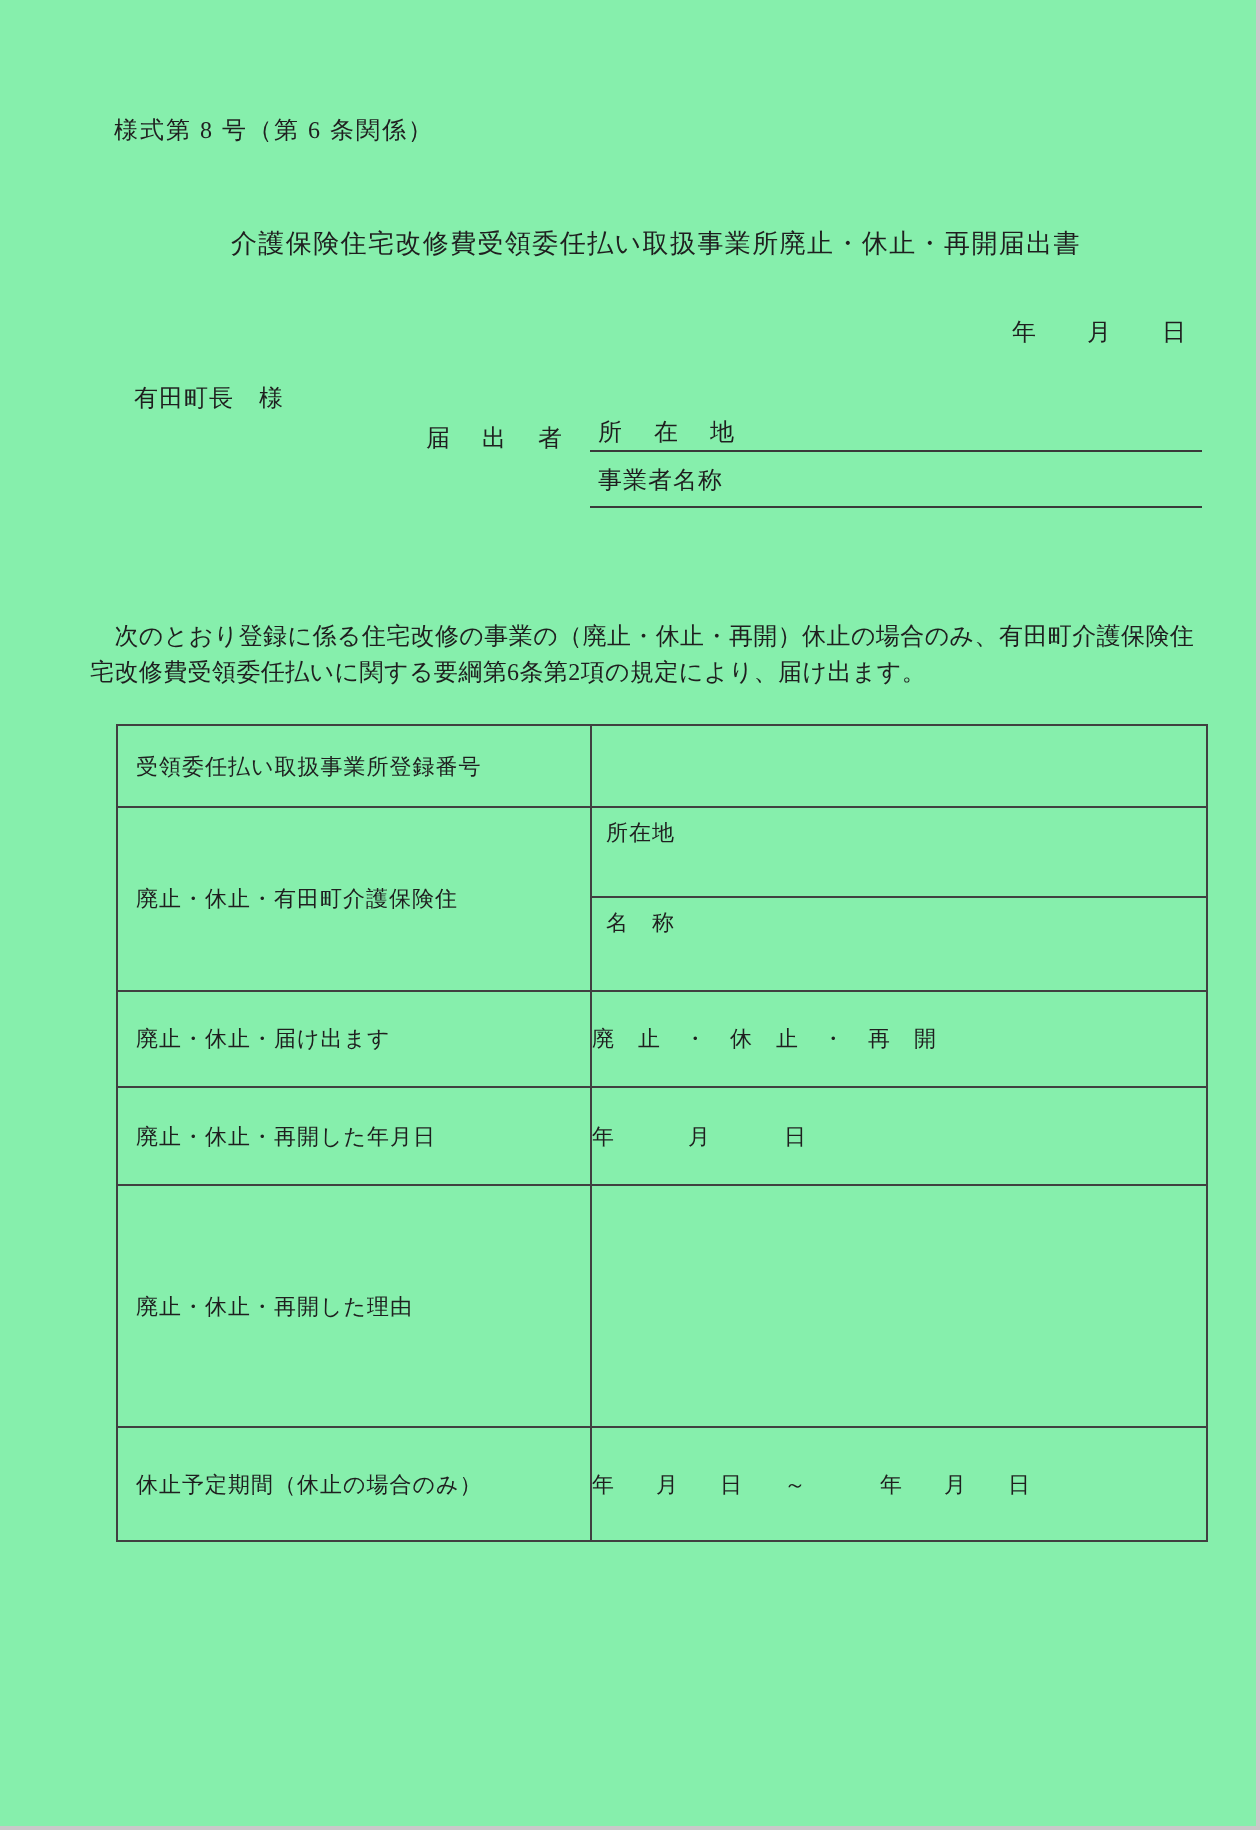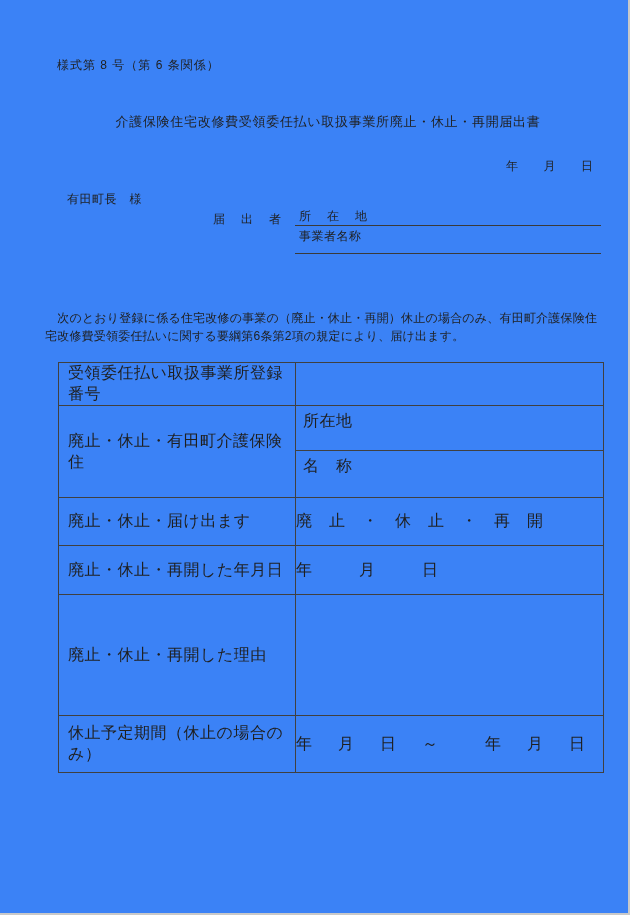--- a/index.html
+++ b/index.html
@@ -4,25 +4,25 @@
 <style>
   html, body {
     margin: 0;
     padding: 0;
     background: #ffffff;
   }
   .page {
     position: relative;
     width: 630px;
     height: 915px;
-    background: #3b82f6;
+    background: #86efac;
     box-sizing: border-box;
     border-right: 2px solid #c9c9c9;
     border-bottom: 2px solid #c9c9c9;
-    font-family: Liberation Sans, sans-serif;
+    font-family: Liberation Serif, serif;
     color: #1f1f1f;
     font-size: 12px;
     overflow: hidden;
   }
   .abs { position: absolute; }
   .form-number {
     left: 57px; top: 57px;
     letter-spacing: 1px;
   }
   .doc-title {
@@ -44,21 +44,21 @@
   }
   .notifier-label {
     left: 213px; top: 211px;
     letter-spacing: 2px;
   }
   .fill-field {
     left: 295px;
     width: 306px;
     border-bottom: 1px solid #3a3a3a;
     display: flex;
-    align-items: flex-start;
+    align-items: center;
     padding: 0 0 1px 4px;
     box-sizing: border-box;
   }
   .fill-field .fld-label { letter-spacing: 0.5px; }
   .fill-field .fld-label.spread { letter-spacing: 2px; }
   .f1 { top: 208px; height: 18px; }
   .f2 { top: 228px; height: 26px; }
   .f3 { top: 252px; height: 26px; }
   .seal-mark {
     position: absolute;
@@ -74,21 +74,21 @@
     letter-spacing: 0.2px;
   }
   .main-table {
     left: 58px; top: 362px;
     border-collapse: collapse;
     table-layout: fixed;
     width: 545px;
   }
   .main-table td {
     border: 1px solid #404040;
-    font-size: 16px;
+    font-size: 11px;
     letter-spacing: 0.5px;
     overflow: hidden;
   }
   td.lbl {
     padding: 0 0 0 9px;
     vertical-align: middle;
   }
   td.sub {
     vertical-align: top;
     padding: 5px 0 0 7px;

